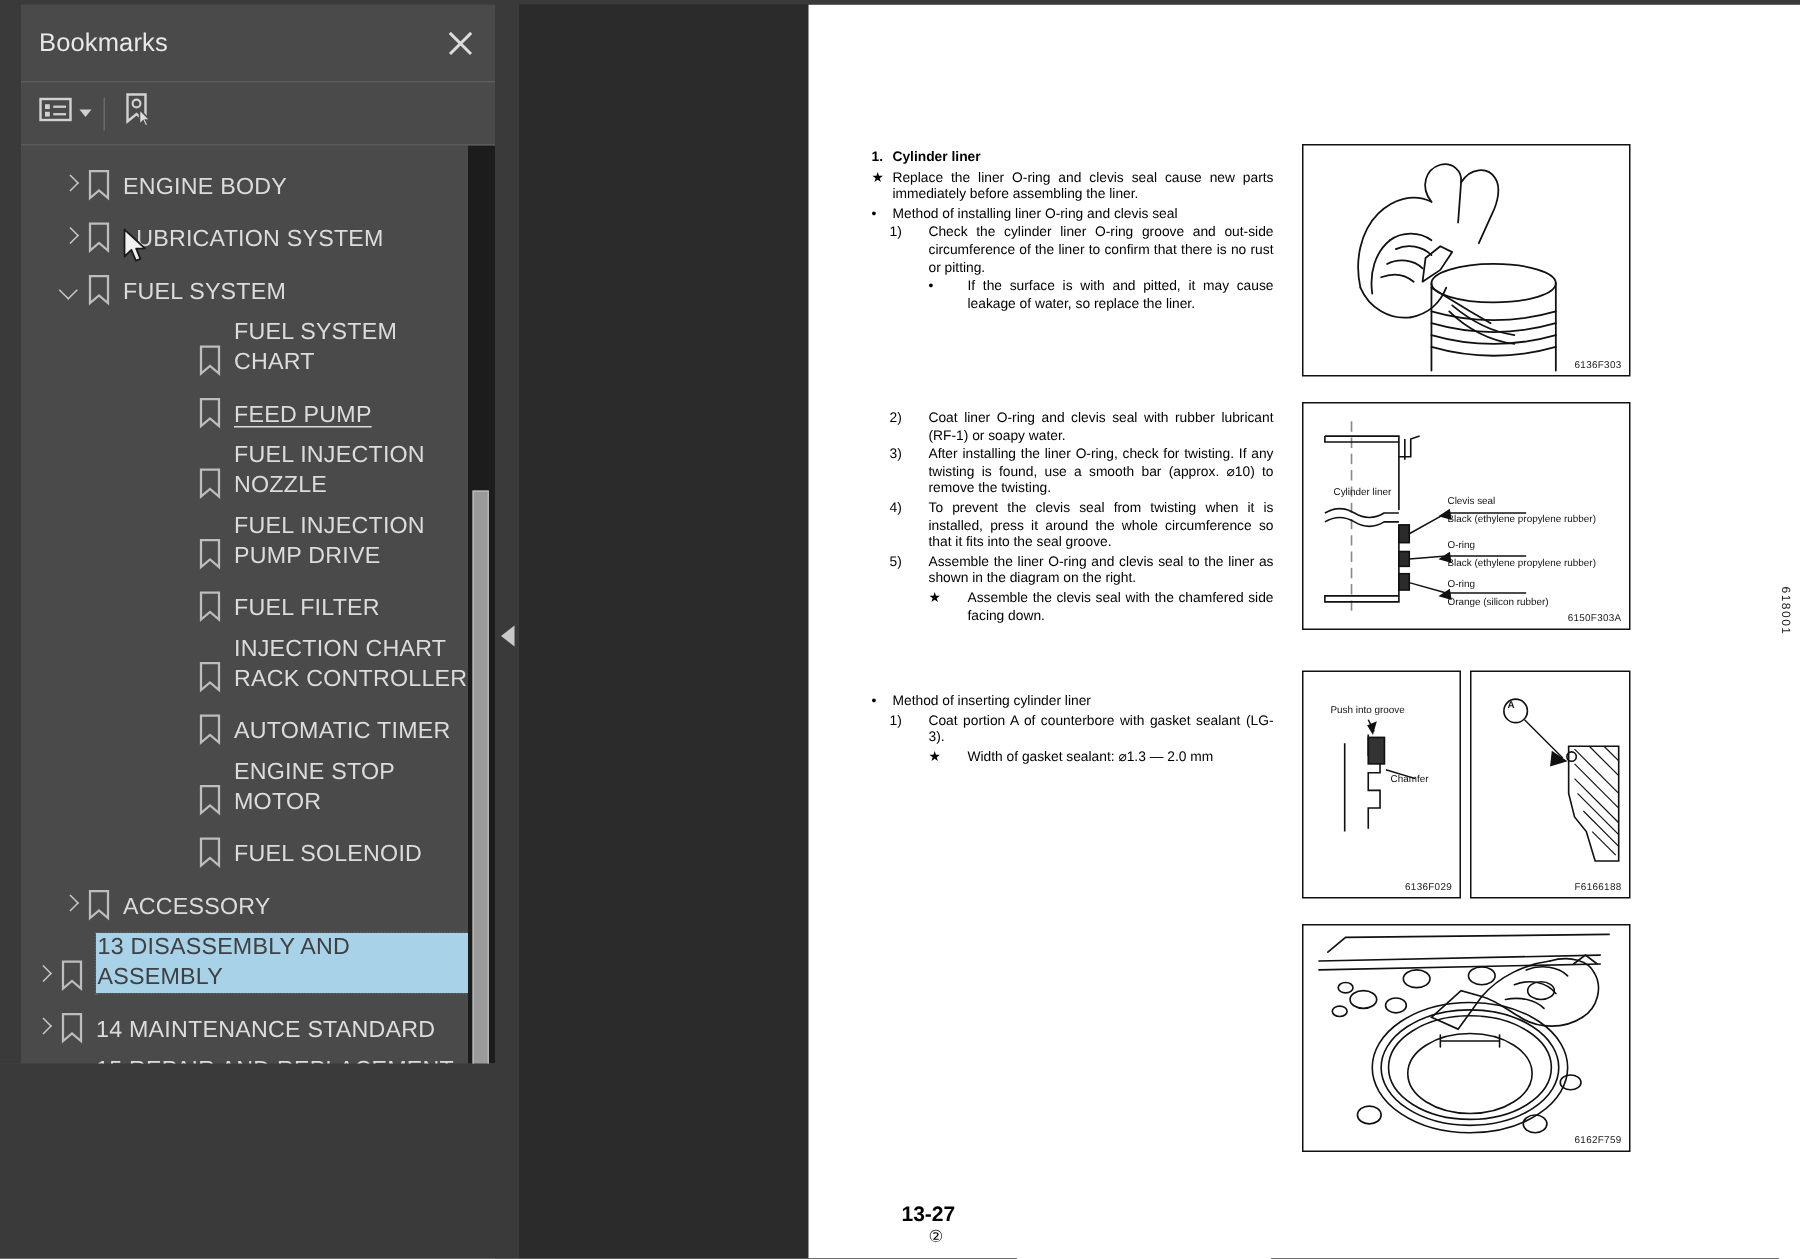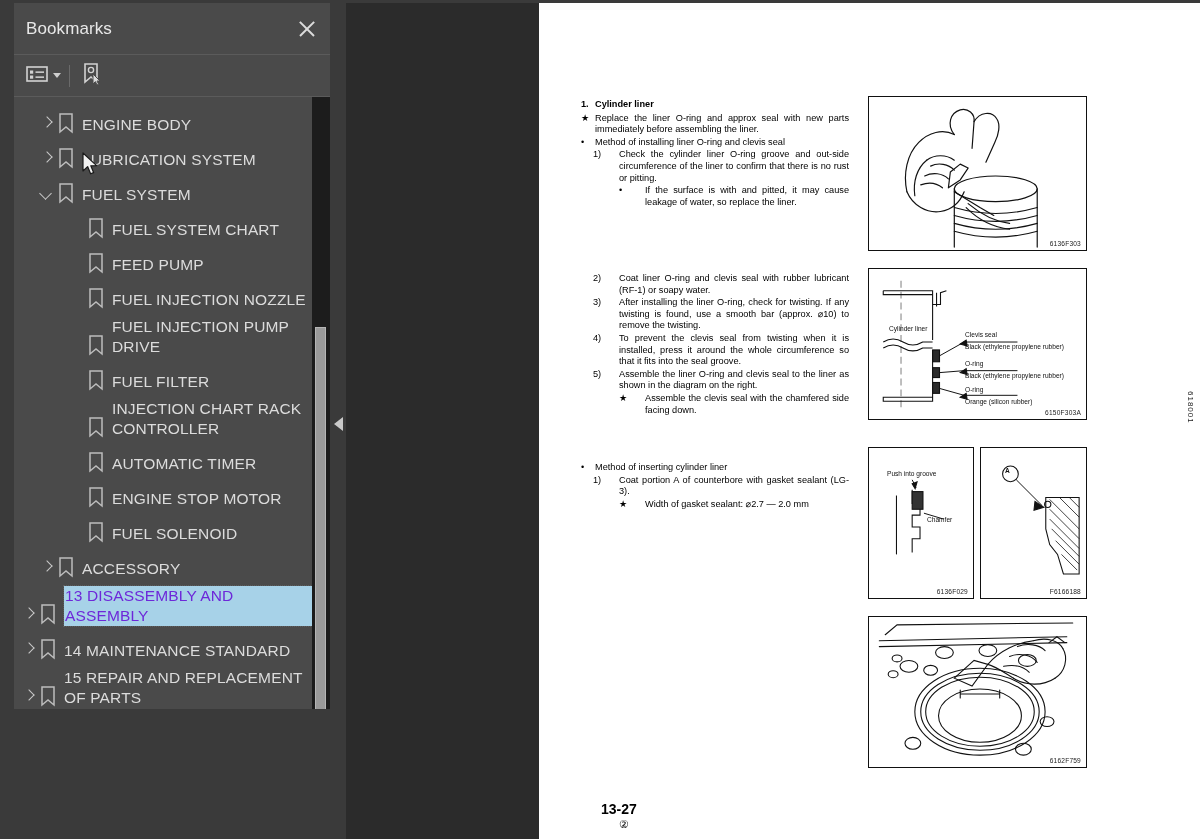--- a/index.html
+++ b/index.html
@@ -93,25 +93,25 @@
     position: relative; margin-top: 1px;
   }
   .bm-icon svg { display: block; }
   .tree-label {
     color: #dcdcdc; font-size: 15.5px; line-height: 20px;
     padding-right: 18px;
     letter-spacing: .15px;
   }
   .tree-row.lvl0 { padding-left: 4px; }
   .tree-row.lvl1 { padding-left: 22px; }
-  .tree-row.lvl2 { padding-left: 52px; }
+  .tree-row.lvl2 { padding-left: 96px; }
   .tree-row.lvl2 .bm-icon { margin-left: 0; }
-  .tree-label.underlined { text-underline-offset: 3px; }
+  .tree-label.underlined { text-decoration: underline; text-underline-offset: 3px; }
   .tree-label.selected {
-    background: #a7d2e8; color: #6d28d9;
+    background: #a7d2e8; color: #404040;
     outline: 1px dotted #5d5d5d;
     padding-left: 1px; padding-right: 14px;
     margin-right: 4px;
   }
 
   
   .panel-scrollbar {
     position: absolute; right: 0; top: 0;
     width: 18px; height: 100%;
     background: #1c1c1c;
@@ -384,21 +384,21 @@
   <div id="viewer">
     <div id="page">
 
       <div class="blk" style="left:42px; top:96px;">
         <div class="line">
           <span class="mk w1 bold">1.</span>
           <span class="tx nj bold">Cylinder liner</span>
         </div>
         <div class="line" style="margin-top:2px;">
           <span class="mk w1">★</span>
-          <span class="tx">Replace the liner O-ring and approx seal with new parts immediately before assembling the liner.</span>
+          <span class="tx">Replace the liner O-ring and clevis seal cause new parts immediately before assembling the liner.</span>
         </div>
         <div class="line" style="margin-top:1px;">
           <span class="mk w1">•</span>
           <span class="tx nj">Method of installing liner O-ring and clevis seal</span>
         </div>
         <div class="line" style="margin-top:1px; padding-left:12px;">
           <span class="mk w2">1)</span>
           <span class="tx">Check the cylinder liner O-ring groove and out-side circumference of the liner to confirm that there is no rust or pitting.</span>
         </div>
         <div class="line" style="margin-top:1px; padding-left:38px;">
@@ -434,21 +434,21 @@
         <div class="line">
           <span class="mk w1">•</span>
           <span class="tx nj">Method of inserting cylinder liner</span>
         </div>
         <div class="line" style="margin-top:1px; padding-left:12px;">
           <span class="mk w2">1)</span>
           <span class="tx">Coat portion A of counterbore with gasket sealant (LG-3).</span>
         </div>
         <div class="line" style="margin-top:1px; padding-left:38px;">
           <span class="mk w2">★</span>
-          <span class="tx nj">Width of gasket sealant: ⌀2.7 — 2.0 mm</span>
+          <span class="tx nj">Width of gasket sealant: ⌀1.3 — 2.0 mm</span>
         </div>
       </div>
 
       <div class="fig" style="left:329px; top:93px; width:219px; height:155px;">
         <svg width="100%" height="100%" viewBox="0 0 219 155">
           <g fill="none" stroke="#111" stroke-width="1.2" stroke-linecap="round" stroke-linejoin="round">
 
             <ellipse cx="128" cy="93" rx="42" ry="13"></ellipse>
             <path d="M86 93 L86 152 M170 93 L170 152"></path>
             <path d="M86 112 Q128 124 170 112"></path>

